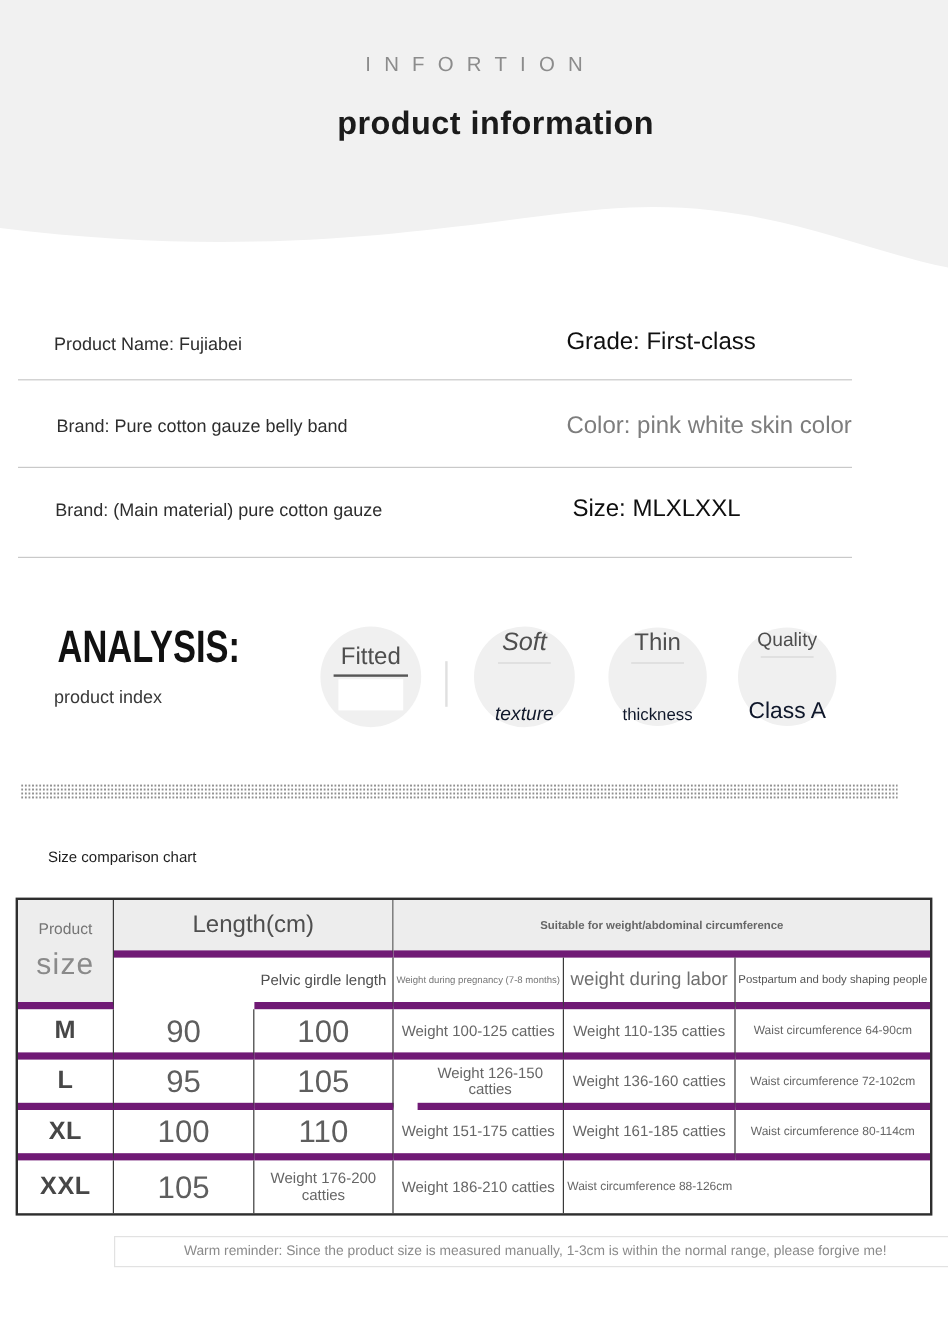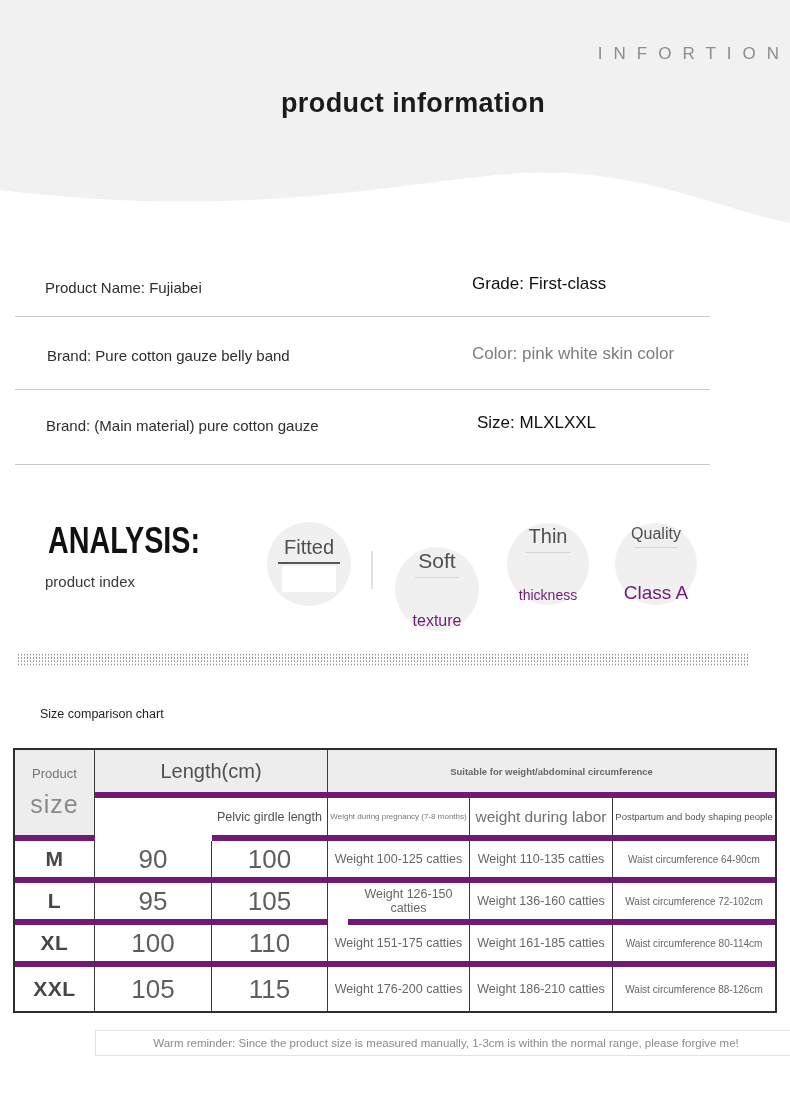--- a/index.html
+++ b/index.html
@@ -10,49 +10,49 @@
     height: 1116px;
     background: #ffffff;
     font-family: "Liberation Sans", sans-serif;
     overflow: hidden;
     margin: 0 auto;
   }
   
   .hero-wave { position: absolute; top: 0; left: 0; width: 790px; height: 230px; }
   .eyebrow {
     position: absolute; top: 44px; left: 0; width: 100%;
-    text-align: right; font-size: 17px; color: #8c8c8c;
+    text-align: center; font-size: 17px; color: #8c8c8c;
     letter-spacing: 11px; text-indent: 11px; font-weight: 400;
   }
   .hero-title {
     position: absolute; top: 88px; left: 18px; width: 100%;
     text-align: center; font-size: 27px; font-weight: 700; color: #1b1b1b;
     letter-spacing: 0.4px;
   }
   
   .spec-left { position: absolute; font-size: 15px; color: #2e2e2e; }
-  .spec-right { position: absolute; font-size: 17px; color: #0f0f0f; font-weight: 500; }
+  .spec-right { position: absolute; font-size: 20px; color: #0f0f0f; font-weight: 500; }
   .spec-right.muted { color: #7d7d7d; font-weight: 400; }
   .spec-divider { position: absolute; left: 15px; width: 695px; height: 1px; background: #c9c9c9; }
   
   .analysis-title {
     position: absolute; left: 48px; top: 518px;
     font-size: 35px; font-weight: 800; color: #111;
     transform: scaleX(0.82) scaleY(1.08); transform-origin: left top;
     letter-spacing: 0px;
   }
   .analysis-sub { position: absolute; left: 45px; top: 573px; font-size: 15px; color: #383838; }
   .badge {
     position: absolute; width: 84px; height: 84px; border-radius: 50%;
     background: #f0f0f0; display: flex; flex-direction: column;
     align-items: center; justify-content: center; text-align: center;
   }
   .badge .b-top { color: #4e4e4e; }
   .badge .b-line { width: 44px; height: 1px; background: #d6d6d6; margin: 4px 0; }
-  .badge .b-bottom { color: #701a75; margin-top: 30px; }
+  .badge .b-bottom { color: #0f172a; margin-top: 30px; }
   .badge-1 .b-top { font-size: 20px; }
   .badge-1 .b-line { width: 62px; height: 2px; background: #565656; margin: 3px 0 2px; }
   .badge-1 .b-blank { width: 54px; height: 26px; background: #ffffff; }
   .badge-2 .b-top { font-size: 21px; }
   .badge-2 .b-bottom { font-size: 16px; }
   .badge-3 .b-top { font-size: 20px; }
   .badge-3 .b-bottom { font-size: 14px; }
   .badge-4 .b-top { font-size: 16px; }
   .badge-4 .b-bottom { font-size: 19px; }
   .badge-sep { position: absolute; left: 371px; top: 551px; width: 2px; height: 38px; background: #e0e0e0; }
@@ -125,21 +125,21 @@
 
   <div class="analysis-title">ANALYSIS:</div>
   <div class="analysis-sub">product index</div>
 
   <div class="badge badge-1" style="left:267px; top:522px;">
     <span class="b-top">Fitted</span>
     <span class="b-line"></span>
     <span class="b-blank"></span>
   </div>
   <div class="badge-sep"></div>
-  <div class="badge badge-2" style="left:395px; top:547px;">
+  <div class="badge badge-2" style="left:395px; top:522px;font-style:italic;">
     <span class="b-top">Soft</span>
     <span class="b-line"></span>
     <span class="b-bottom">texture</span>
   </div>
   <div class="badge badge-3" style="left:507px; top:523px; width:82px; height:82px;">
     <span class="b-top">Thin</span>
     <span class="b-line"></span>
     <span class="b-bottom">thickness</span>
   </div>
   <div class="badge badge-4" style="left:615px; top:523px; width:82px; height:82px;">
@@ -181,21 +181,20 @@
 
     <div class="cell d-size" style="grid-row:5;">XL</div>
     <div class="cell d-num" style="grid-row:5;">100</div>
     <div class="cell d-num" style="grid-row:5;">110</div>
     <div class="cell d-weight" style="grid-row:5;">Weight 151-175 catties</div>
     <div class="cell d-weight" style="grid-row:5;">Weight 161-185 catties</div>
     <div class="cell d-waist no-r" style="grid-row:5;text-align:right;">Waist circumference 80-114cm</div>
 
     <div class="cell d-size no-b" style="grid-row:6;">XXL</div>
     <div class="cell d-num no-b" style="grid-row:6;">105</div>
-    <div class="cell d-num no-b" style="grid-row:6;">115</div>
     <div class="cell d-weight no-b" style="grid-row:6;">Weight 176-200 catties</div>
     <div class="cell d-weight no-b" style="grid-row:6;">Weight 186-210 catties</div>
     <div class="cell d-waist no-r no-b" style="grid-row:6;">Waist circumference 88-126cm</div>
   </div>
 
   <div class="reminder-box">
     <span>Warm reminder: Since the product size is measured manually, 1-3cm is within the normal range, please forgive me!</span>
   </div>
 
 </div>

